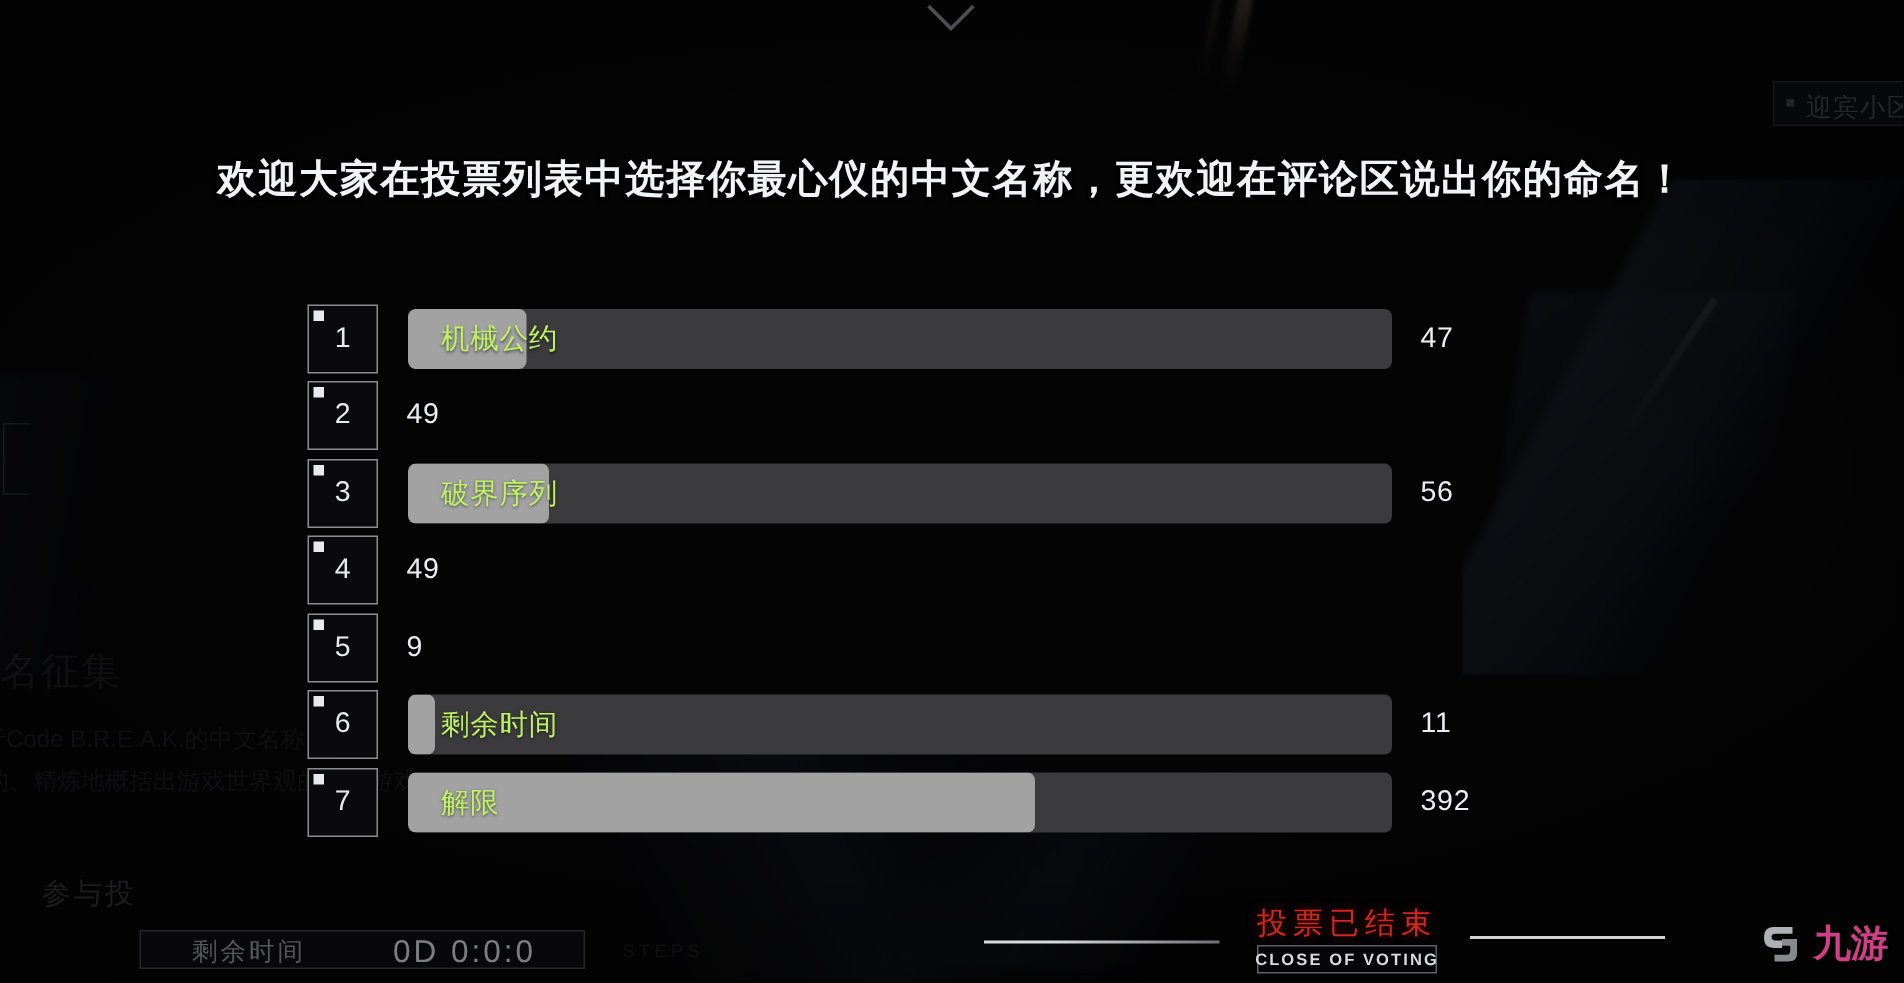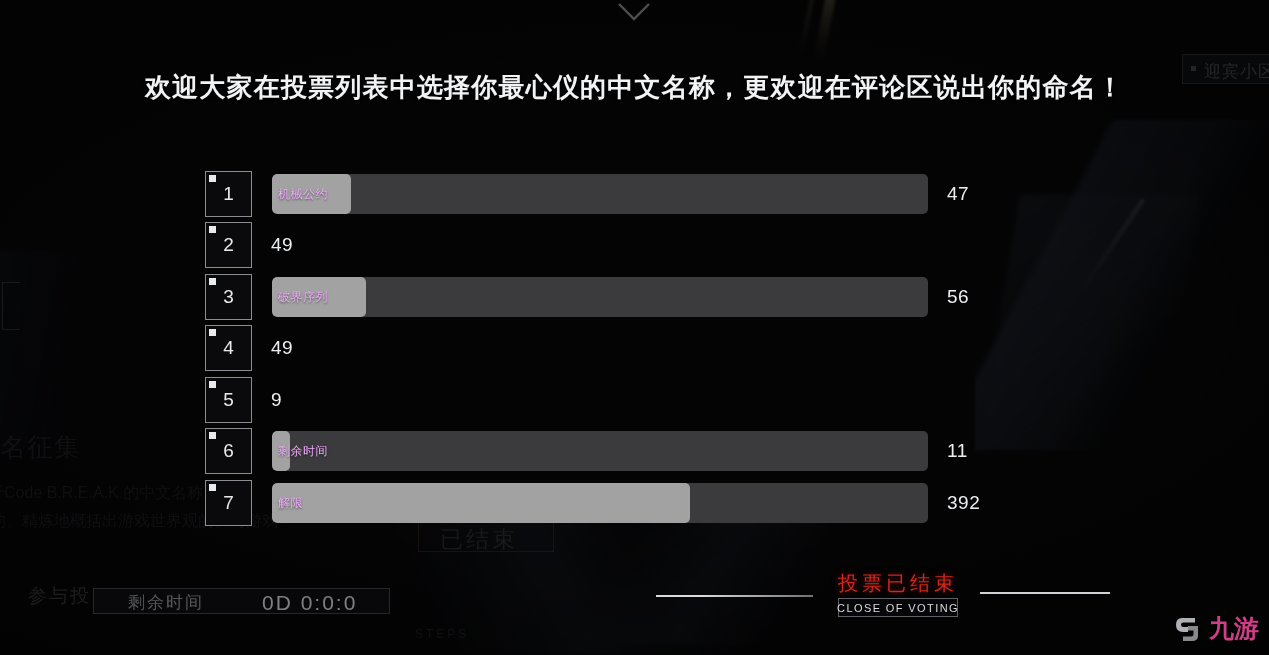--- a/index.html
+++ b/index.html
@@ -150,21 +150,21 @@
 
   
   .top-chevron {
     position: absolute;
     left: 634px; top: 2px;
     width: 34px; height: 20px;
     transform: translateX(-50%);
   }
 
   
-  .content { position: absolute; inset: 0; }
+  .content { position: absolute; inset: 0; margin-top: 32px; }
 
   .page-title {
     position: absolute;
     left: 0; right: 0; top: 70px;
     text-align: center;
     color: #f2f3f5;
     font-size: 26px;
     font-weight: 700;
     letter-spacing: 1.2px;
     text-shadow: 0 1px 3px rgba(0,0,0,0.95);
@@ -216,24 +216,24 @@
     flex: 0 0 656px;
   }
   .bar-fill {
     position: absolute;
     left: 0; top: 0; bottom: 0;
     background: #a2a2a3;
     border-radius: 5px;
   }
   .bar-label {
     position: absolute;
-    left: 6px; top: 50%;
+    left: 22px; top: 50%;
     transform: translateY(-50%);
-    color: #f0abfc;
-    font-size: 12px;
+    color: #bef264;
+    font-size: 19px;
     letter-spacing: 0.5px;
     text-shadow: 0 1px 2px rgba(0,0,0,0.55);
     white-space: nowrap;
   }
 
   .vote-count {
     margin-left: 19px;
     color: #eceef1;
     font-size: 19px;
     letter-spacing: 0.5px;
@@ -288,21 +288,21 @@
     left: 838px; top: 598px;
     width: 120px; height: 19px;
     border: 1px solid rgba(170,172,178,0.55);
     background: rgba(10,11,14,0.45);
     display: flex;
     align-items: center;
     justify-content: center;
   }
   .closed-en {
     font-size: 11px;
-    font-weight: 400;
+    font-weight: 700;
     letter-spacing: 1.4px;
     color: #d9dade;
     white-space: nowrap;
   }
 
   .approve-group { position: absolute; left: 975px; top: 570px; width: 135px; height: 56px; }
   .approve-check { position: absolute; left: 0px; top: 8px; width: 64px; height: 40px; opacity: 0.62; }
   .approve-cn {
     position: absolute; left: 72px; top: 12px;
     font-size: 18px; letter-spacing: 2px;

